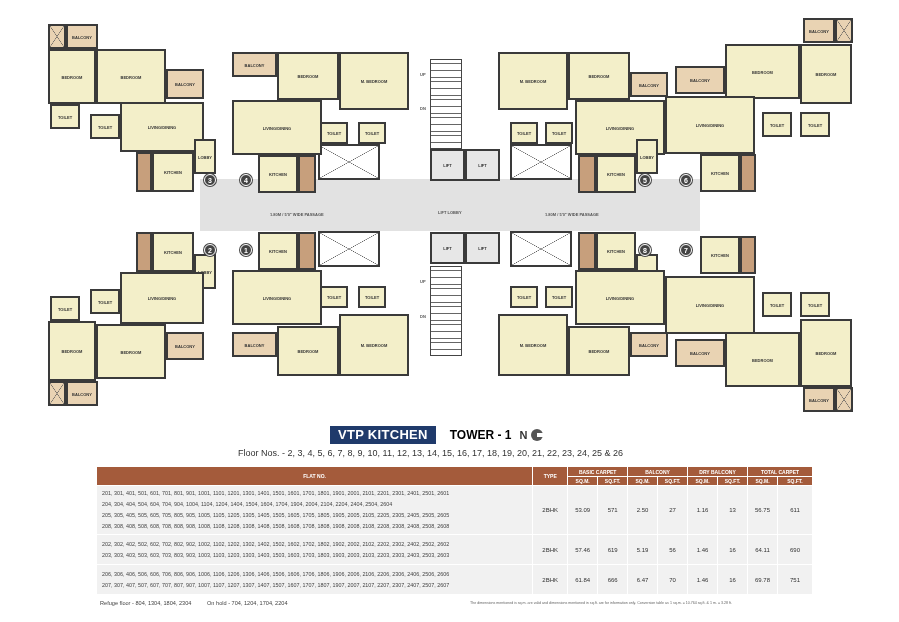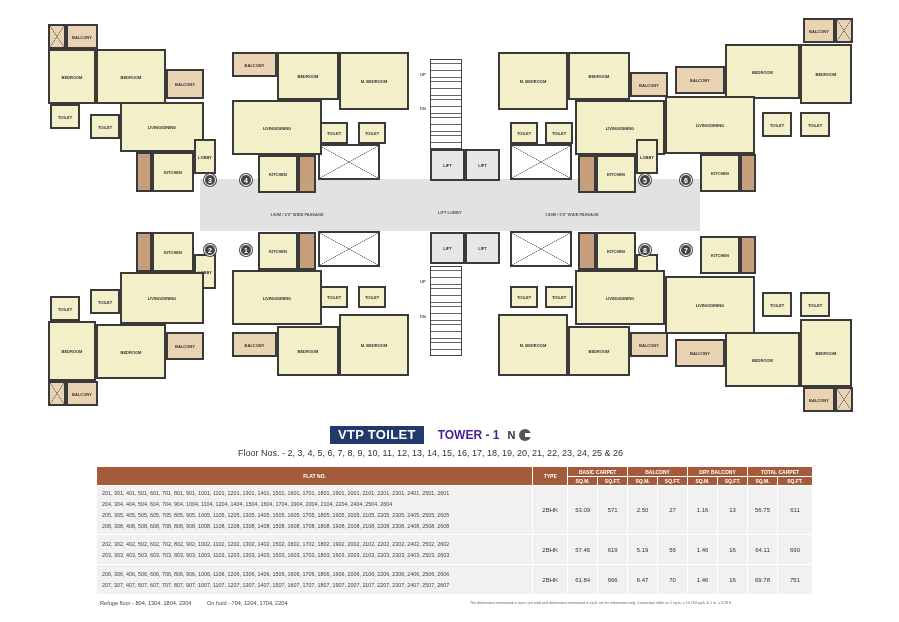--- a/index.html
+++ b/index.html
@@ -21,21 +21,21 @@
   .cross::after { background: linear-gradient(to top left, transparent calc(50% - 0.5px), #555 50%, transparent calc(50% + 0.5px)); }
   .passage { position: absolute; background: #e2e2e2; }
   .plabel { position: absolute; font-size: 4px; color: #555; font-weight: bold; text-transform: uppercase; }
   .stairs { position:absolute; background: repeating-linear-gradient(to bottom, #fff 0 3px, #666 3px 3.6px); border: 1px solid #444; }
   .flatno { position: absolute; width: 12px; height: 12px; border-radius: 50%; background: #444; color: #fff;
     font-size: 7px; font-weight: bold; text-align: center; line-height: 12px; border: 1px solid #fff; box-shadow: 0 0 0 1px #444;}
 
   
   .title-row { position: absolute; left: 330px; top: 425px; height: 20px; display: flex; align-items: center; }
   .brand { background: #1f3a6b; color: #fff; font-weight: bold; font-size: 13px; padding: 2px 8px; height: 18px; line-height: 14px; letter-spacing: 0.3px; }
-  .tower { color: #4c1d95; font-weight: bold; font-size: 12px; margin-left: 14px; }
+  .tower { color: #000000; font-weight: bold; font-size: 12px; margin-left: 14px; }
   .north { display:flex; align-items:center; margin-left: 8px; font-weight:bold; font-size:11px; color:#333; }
   .compass { width: 12px; height: 12px; border-radius: 50%; background:#555; margin-left: 4px; position: relative; }
   .compass::after { content:""; position:absolute; right:-1px; top:4px; width:7px; height:4px; background:#fff; }
   .floors { position: absolute; left: 238px; top: 448px; font-size: 9px; color: #333; }
 
   
   .tbl { position: absolute; left: 96px; top: 466px; width: 717px; border-collapse: collapse; font-size: 5.4px; }
   .tbl th { background: #a45b3b; color: #fff; font-weight: bold; font-size: 5px; padding: 0; height: 9px; border: 1px solid #fff; text-align:center; }
   .tbl thead tr:first-child th { height: 10px; }
   .tbl th.flat-h { text-align: center; }
@@ -299,21 +299,21 @@
   <div class="room" style="left:760px;top:305px;width:52px;height:68px;">
       <div class="lbl">BEDROOM</div>
     </div>
   <div class="room balc" style="left:763px;top:373px;width:32px;height:25px;">
       <div class="lbl">BALCONY</div>
     </div>
   <div class="room balc cross" style="left:795px;top:373px;width:18px;height:25px;"></div>
 </div>
 
 <div class="title-row">
-  <div class="brand">VTP TOILET</div>
+  <div class="brand">VTP KITCHEN</div>
   <div class="tower">TOWER - 1</div>
   <div class="north">
     <span>N</span>
     <span class="compass"></span>
   </div>
 </div>
 <div class="floors">Floor Nos. - 2, 3, 4, 5, 6, 7, 8, 9, 10, 11, 12, 13, 14, 15, 16, 17, 18, 19, 20, 21, 22, 23, 24, 25 &amp; 26</div>
 
 <table class="tbl">
   <colgroup>

